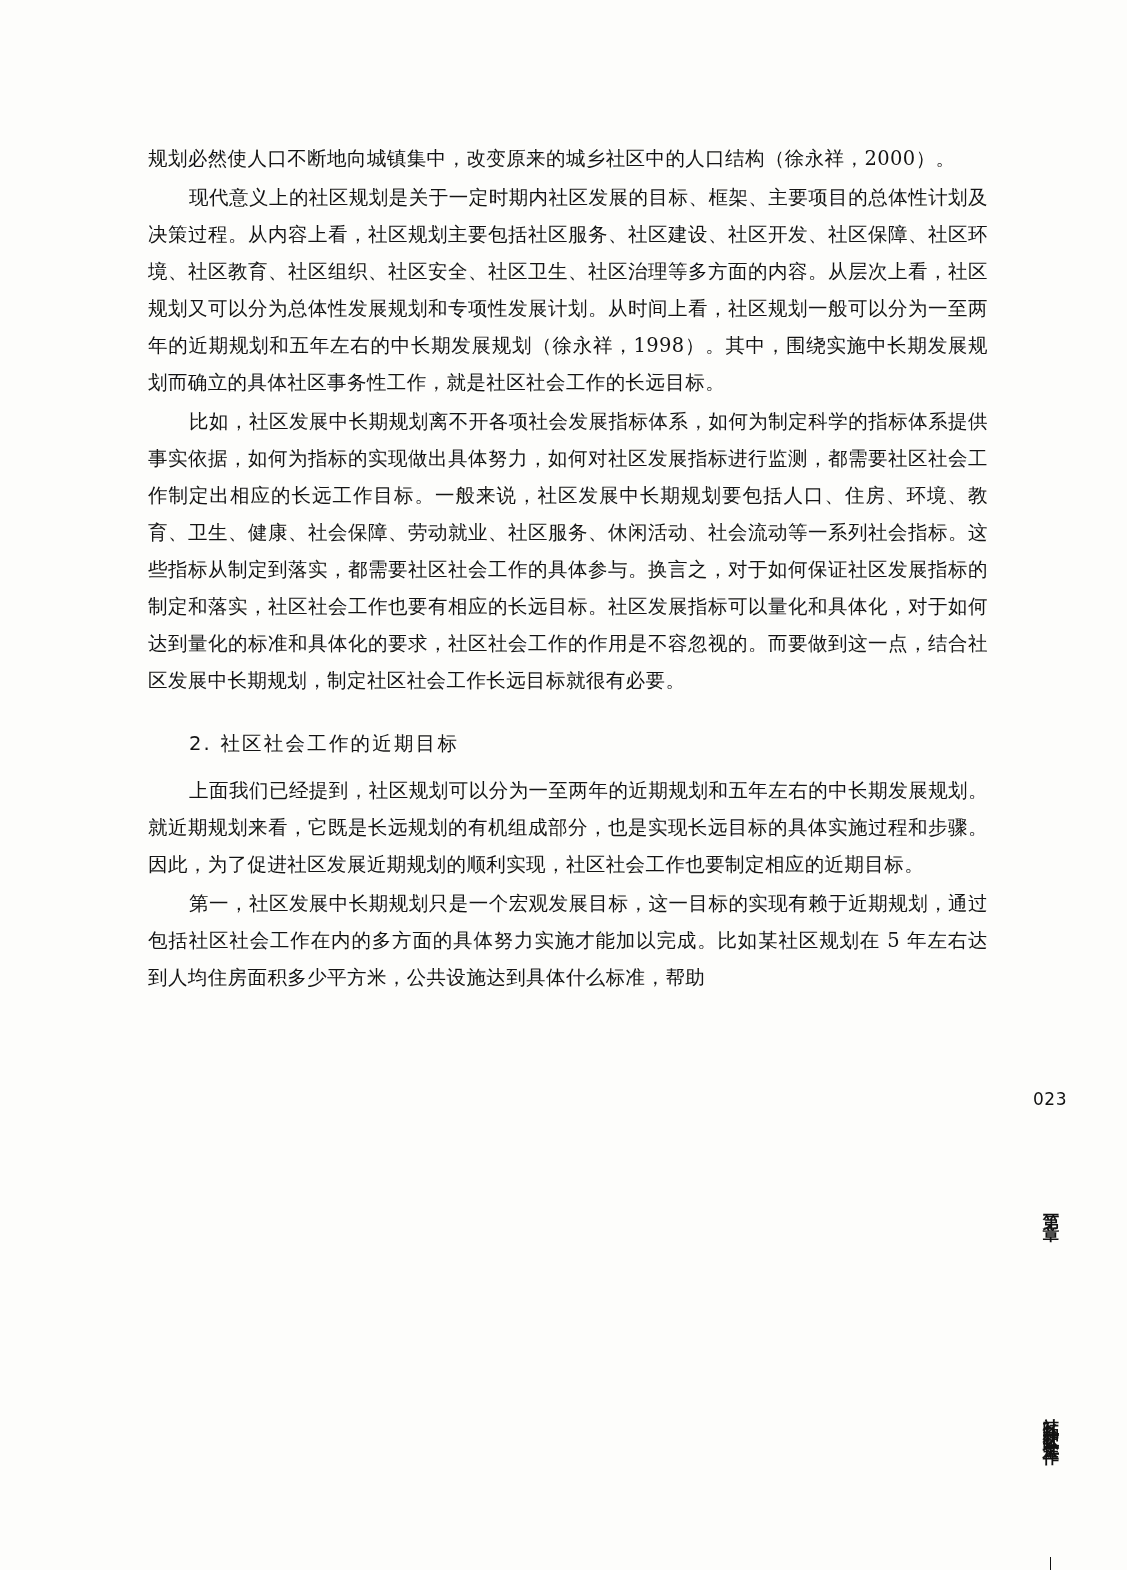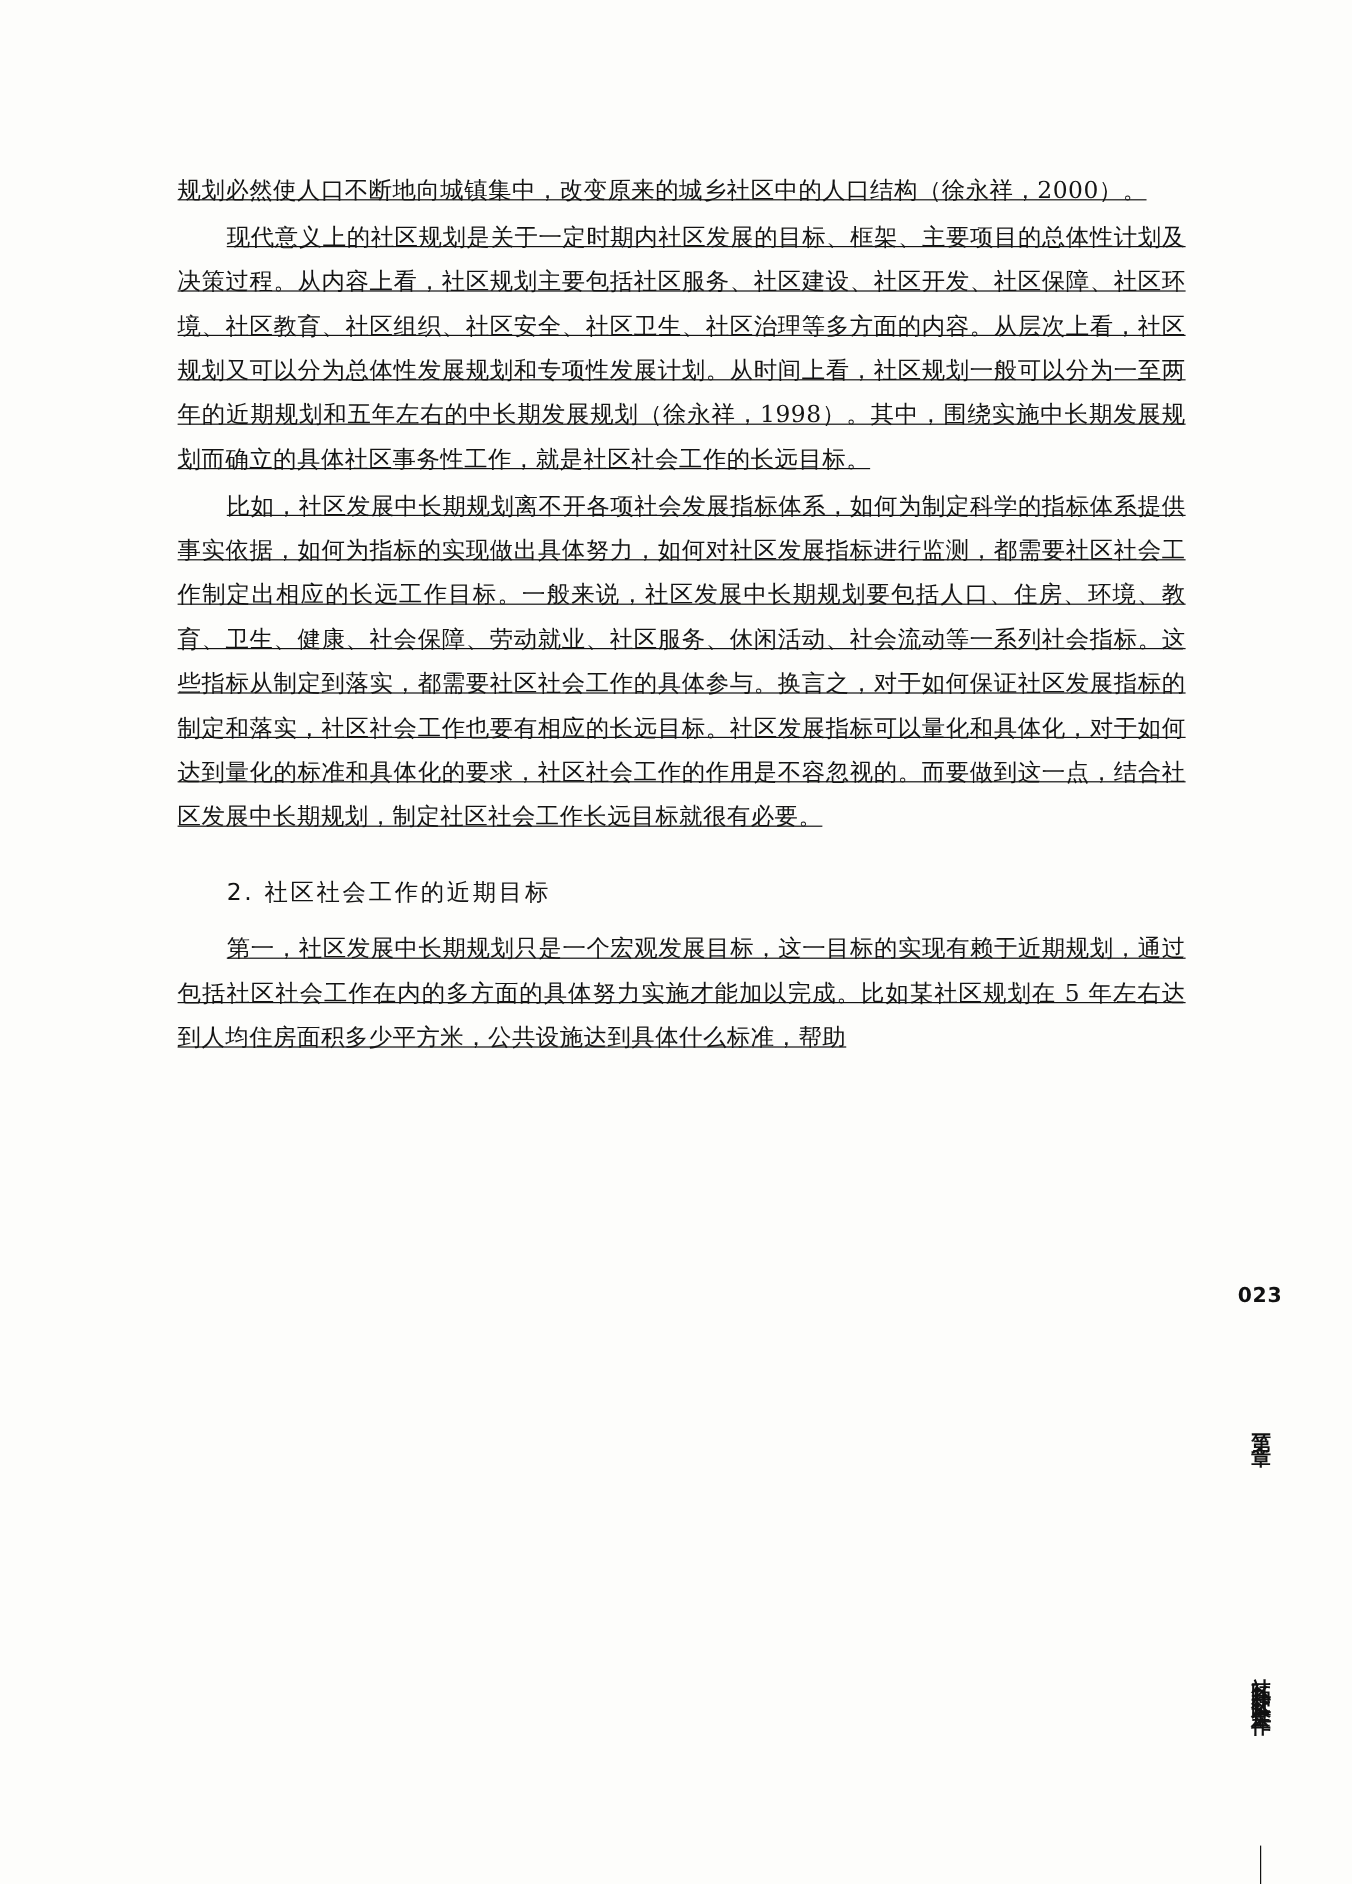--- a/index.html
+++ b/index.html
@@ -23,21 +23,20 @@
     width: 840px;
   }
   p.para {
     margin: 0 0 2px 0;
     font-size: 19.5px;
     line-height: 37px;
     text-align: justify;
     text-justify: inter-ideograph;
     letter-spacing: 0.4px;
     text-indent: 0;
-    text-decoration: underline;
   }
   p.indent {
     text-indent: 41px;
   }
   h3.subhead {
     margin: 26px 0 10px 0;
     font-size: 19.5px;
     line-height: 37px;
     font-weight: normal;
     text-indent: 41px;
@@ -48,24 +47,25 @@
   .margin-block {
     position: absolute;
     right: 54px;
     top: 1070px;
     width: 46px;
     text-align: center;
   }
   .folio {
     font-family: "DejaVu Sans", "Liberation Sans", sans-serif;
     font-size: 17px;
-    font-weight: bold;
+    font-weight: normal;
     letter-spacing: 0.5px;
     color: #111;
     margin-bottom: 24px;
+    margin-top: 19px;
   }
   .vert-text {
     writing-mode: vertical-rl;
     text-orientation: upright;
     font-family: "DejaVu Sans", "Liberation Sans", sans-serif;
     font-size: 16.5px;
     font-weight: bold;
     letter-spacing: 5px;
     line-height: 1.15;
     color: #111;
@@ -91,20 +91,21 @@
 <div class="page">
 
   <div class="content">
 
     <p class="para">规划必然使人口不断地向城镇集中，改变原来的城乡社区中的人口结构（徐永祥，2000）。</p>
     <p class="para indent">现代意义上的社区规划是关于一定时期内社区发展的目标、框架、主要项目的总体性计划及决策过程。从内容上看，社区规划主要包括社区服务、社区建设、社区开发、社区保障、社区环境、社区教育、社区组织、社区安全、社区卫生、社区治理等多方面的内容。从层次上看，社区规划又可以分为总体性发展规划和专项性发展计划。从时间上看，社区规划一般可以分为一至两年的近期规划和五年左右的中长期发展规划（徐永祥，1998）。其中，围绕实施中长期发展规划而确立的具体社区事务性工作，就是社区社会工作的长远目标。</p>
     <p class="para indent">比如，社区发展中长期规划离不开各项社会发展指标体系，如何为制定科学的指标体系提供事实依据，如何为指标的实现做出具体努力，如何对社区发展指标进行监测，都需要社区社会工作制定出相应的长远工作目标。一般来说，社区发展中长期规划要包括人口、住房、环境、教育、卫生、健康、社会保障、劳动就业、社区服务、休闲活动、社会流动等一系列社会指标。这些指标从制定到落实，都需要社区社会工作的具体参与。换言之，对于如何保证社区发展指标的制定和落实，社区社会工作也要有相应的长远目标。社区发展指标可以量化和具体化，对于如何达到量化的标准和具体化的要求，社区社会工作的作用是不容忽视的。而要做到这一点，结合社区发展中长期规划，制定社区社会工作长远目标就很有必要。</p>
 
     <h3 class="subhead">2. 社区社会工作的近期目标</h3>
 
+    <p class="para indent">上面我们已经提到，社区规划可以分为一至两年的近期规划和五年左右的中长期发展规划。就近期规划来看，它既是长远规划的有机组成部分，也是实现长远目标的具体实施过程和步骤。因此，为了促进社区发展近期规划的顺利实现，社区社会工作也要制定相应的近期目标。</p>
     <p class="para indent">第一，社区发展中长期规划只是一个宏观发展目标，这一目标的实现有赖于近期规划，通过包括社区社会工作在内的多方面的具体努力实施才能加以完成。比如某社区规划在 5 年左右达到人均住房面积多少平方米，公共设施达到具体什么标准，帮助</p>
 
   </div>
 
   <div class="margin-block">
     <div class="folio">023</div>
     <div class="vert-text">第一章</div>
     <div class="vert-gap"></div>
     <div class="vert-text long">社区和社区社会工作</div>
     <div class="rule"></div>

